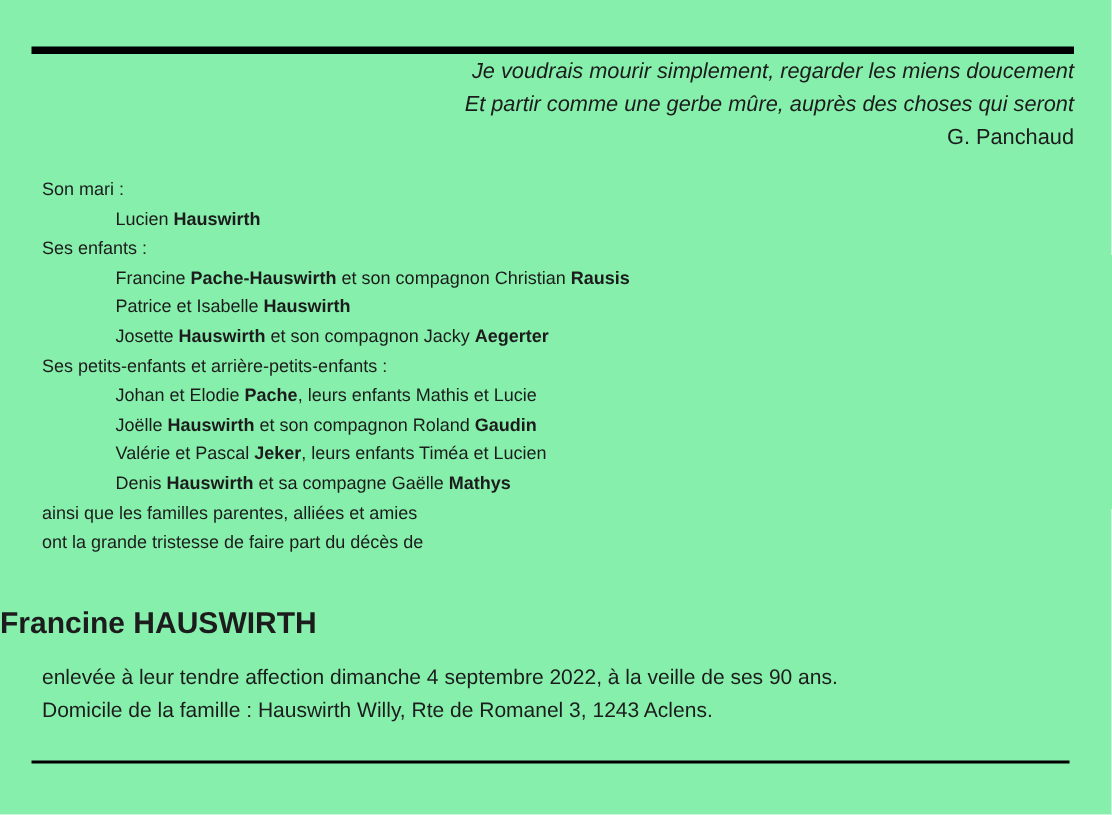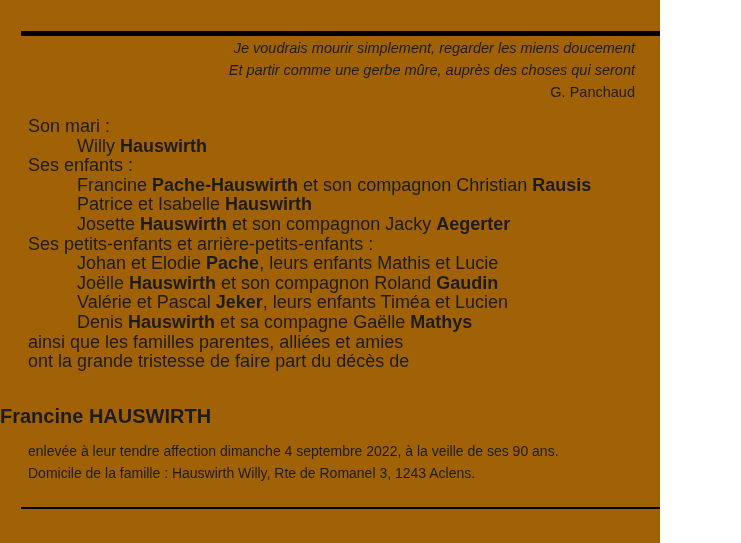--- a/index.html
+++ b/index.html
@@ -2,23 +2,23 @@
 <html><head>
 <meta charset="utf-8">
 <style>
   html, body {
     margin: 0;
     padding: 0;
     background: #ffffff;
   }
   .page {
     position: relative;
-    width: 660px;
+    width: 741px;
     height: 543px;
-    background: #a16207;
+    background: #86efac;
     font-family: "Liberation Sans", sans-serif;
     color: #1c1c1c;
     overflow: hidden;
   }
   .top-rule {
     position: absolute;
     left: 21px;
     top: 31px;
     width: 695px;
     height: 5px;
@@ -36,21 +36,21 @@
   .epigraph-line {
     font-style: italic;
   }
   .epigraph-author {
     font-style: normal;
   }
   .family {
     position: absolute;
     left: 28px;
     top: 117px;
-    font-size: 18px;
+    font-size: 12px;
     line-height: 19.6px;
     white-space: nowrap;
   }
   .family-line.indent {
     padding-left: 49px;
   }
   .bold {
     font-weight: 700;
   }
   .deceased-name {
@@ -91,21 +91,21 @@
     <div>
         <div class="epigraph-line">Je voudrais mourir simplement, regarder les miens doucement</div>
         <div class="epigraph-line">Et partir comme une gerbe mûre, auprès des choses qui seront</div>
       </div>
     <div class="epigraph-author">G. Panchaud</div>
   </div>
 
   <div class="family">
     <div>
         <div class="family-line"><span>Son mari :</span></div>
-        <div class="family-line indent"><span>Willy </span><span class="bold">Hauswirth</span></div>
+        <div class="family-line indent"><span>Lucien </span><span class="bold">Hauswirth</span></div>
         <div class="family-line"><span>Ses enfants :</span></div>
         <div class="family-line indent"><span>Francine </span><span class="bold">Pache-Hauswirth</span><span> et son compagnon Christian </span><span class="bold">Rausis</span></div>
         <div class="family-line indent"><span>Patrice et Isabelle </span><span class="bold">Hauswirth</span></div>
         <div class="family-line indent"><span>Josette </span><span class="bold">Hauswirth</span><span> et son compagnon Jacky </span><span class="bold">Aegerter</span></div>
         <div class="family-line"><span>Ses petits-enfants et arrière-petits-enfants :</span></div>
         <div class="family-line indent"><span>Johan et Elodie </span><span class="bold">Pache</span><span>, leurs enfants Mathis et Lucie</span></div>
         <div class="family-line indent"><span>Joëlle </span><span class="bold">Hauswirth</span><span> et son compagnon Roland </span><span class="bold">Gaudin</span></div>
         <div class="family-line indent"><span>Valérie et Pascal </span><span class="bold">Jeker</span><span>, leurs enfants Timéa et Lucien</span></div>
         <div class="family-line indent"><span>Denis </span><span class="bold">Hauswirth</span><span> et sa compagne Gaëlle </span><span class="bold">Mathys</span></div>
         <div class="family-line"><span>ainsi que les familles parentes, alliées et amies</span></div>

